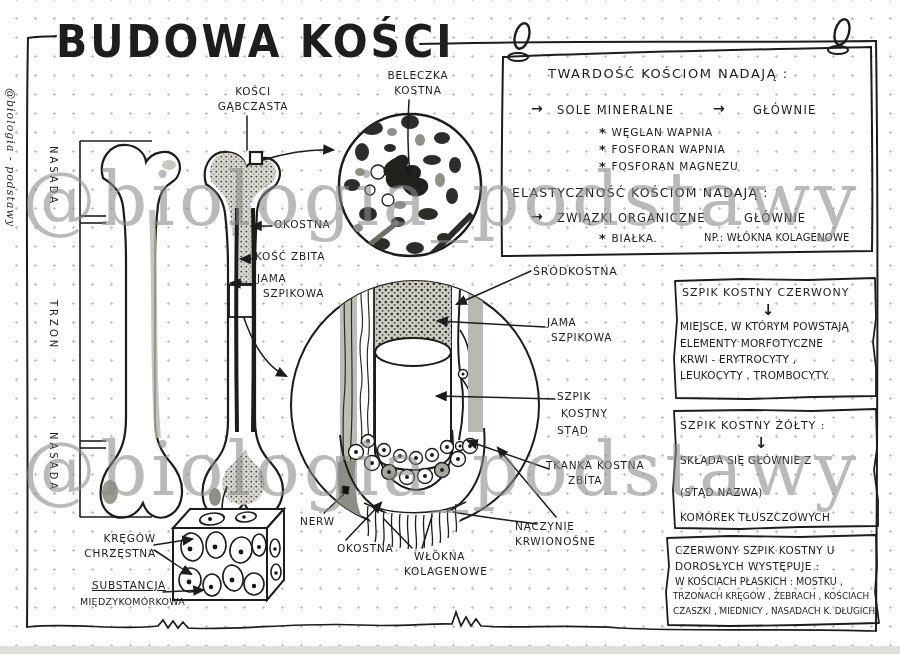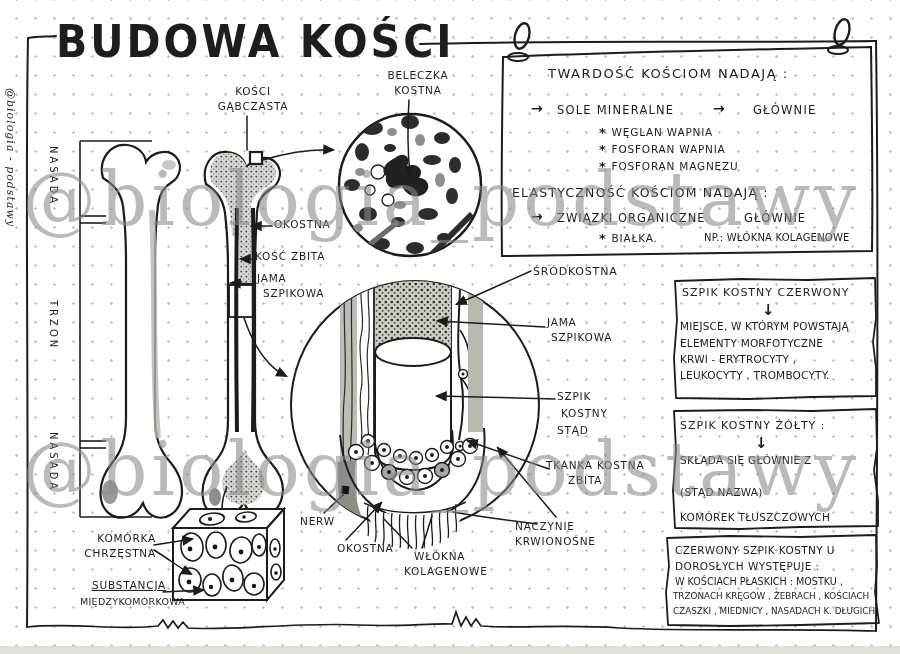--- a/index.html
+++ b/index.html
@@ -337,21 +337,21 @@
     <span class="l">KRWIONOŚNE</span>
   </div>
   <div class="hw" style="left:404px;top:549px;">
     <span class="l ind10">WŁÓKNA</span>
     <span class="l">KOLAGENOWE</span>
   </div>
   <div class="hw" style="left:337px;top:541px;">OKOSTNA</div>
   <div class="hw" style="left:300px;top:514px;">NERW</div>
 
   <div class="hw rgt" style="left:78px;top:531px;width:78px;">
-    <span class="l">KOMÓRKA</span>
+    <span class="l">KRĘGÓW</span>
     <span class="l">CHRZĘSTNA</span>
   </div>
   <div class="hw" style="left:92px;top:578px;text-decoration:underline;">SUBSTANCJA</div>
   <div class="hw" style="left:80px;top:594px;font-size:9.5px;letter-spacing:.3px;">MIĘDZYKOMÓRKOWA</div>
 
   <div class="boxline" style="left:512px;top:66px;font-size:13px;letter-spacing:1.5px;margin-left:36px;">TWARDOŚĆ KOŚCIOM NADAJĄ :</div>
   <span class="boxline arrow-r glyph" style="left:531px;top:100px;">→</span>
   <div class="boxline" style="left:557px;top:103px;font-size:11.5px;letter-spacing:1.2px;">SOLE MINERALNE</div>
   <span class="boxline arrow-r glyph" style="left:713px;top:100px;">→</span>
   <div class="boxline" style="left:753px;top:103px;font-size:11.5px;letter-spacing:1.2px;">GŁÓWNIE</div>

